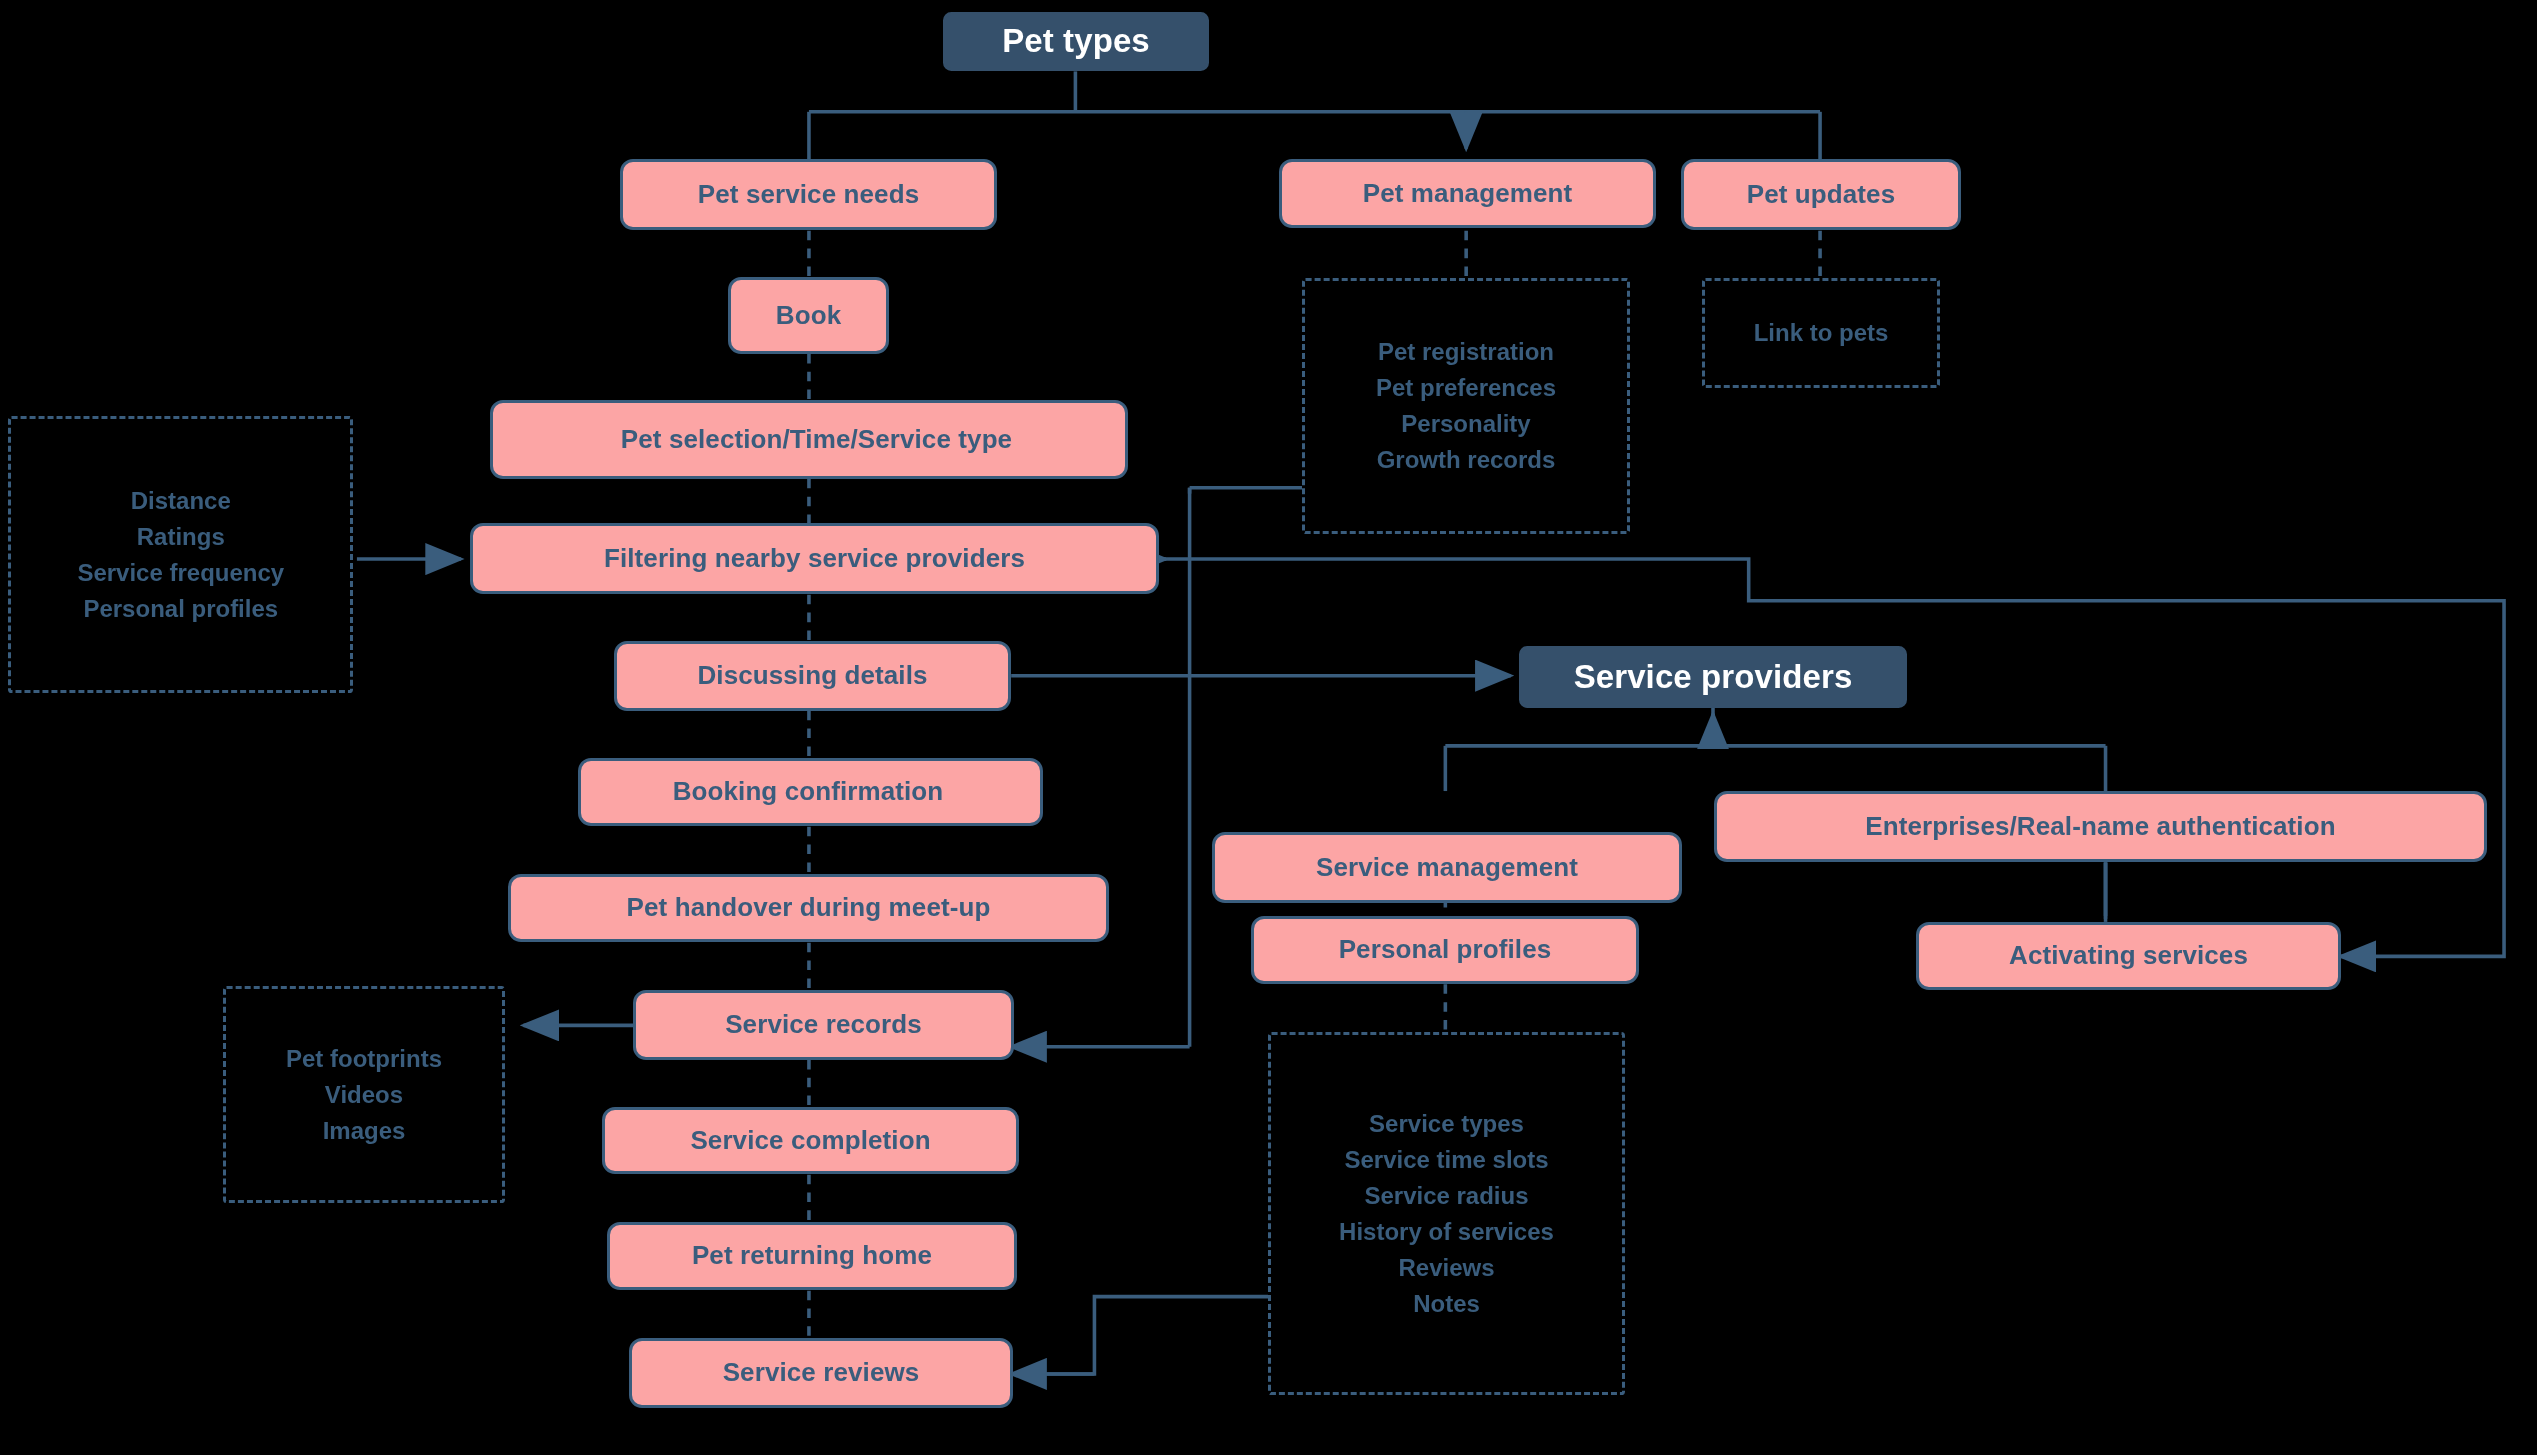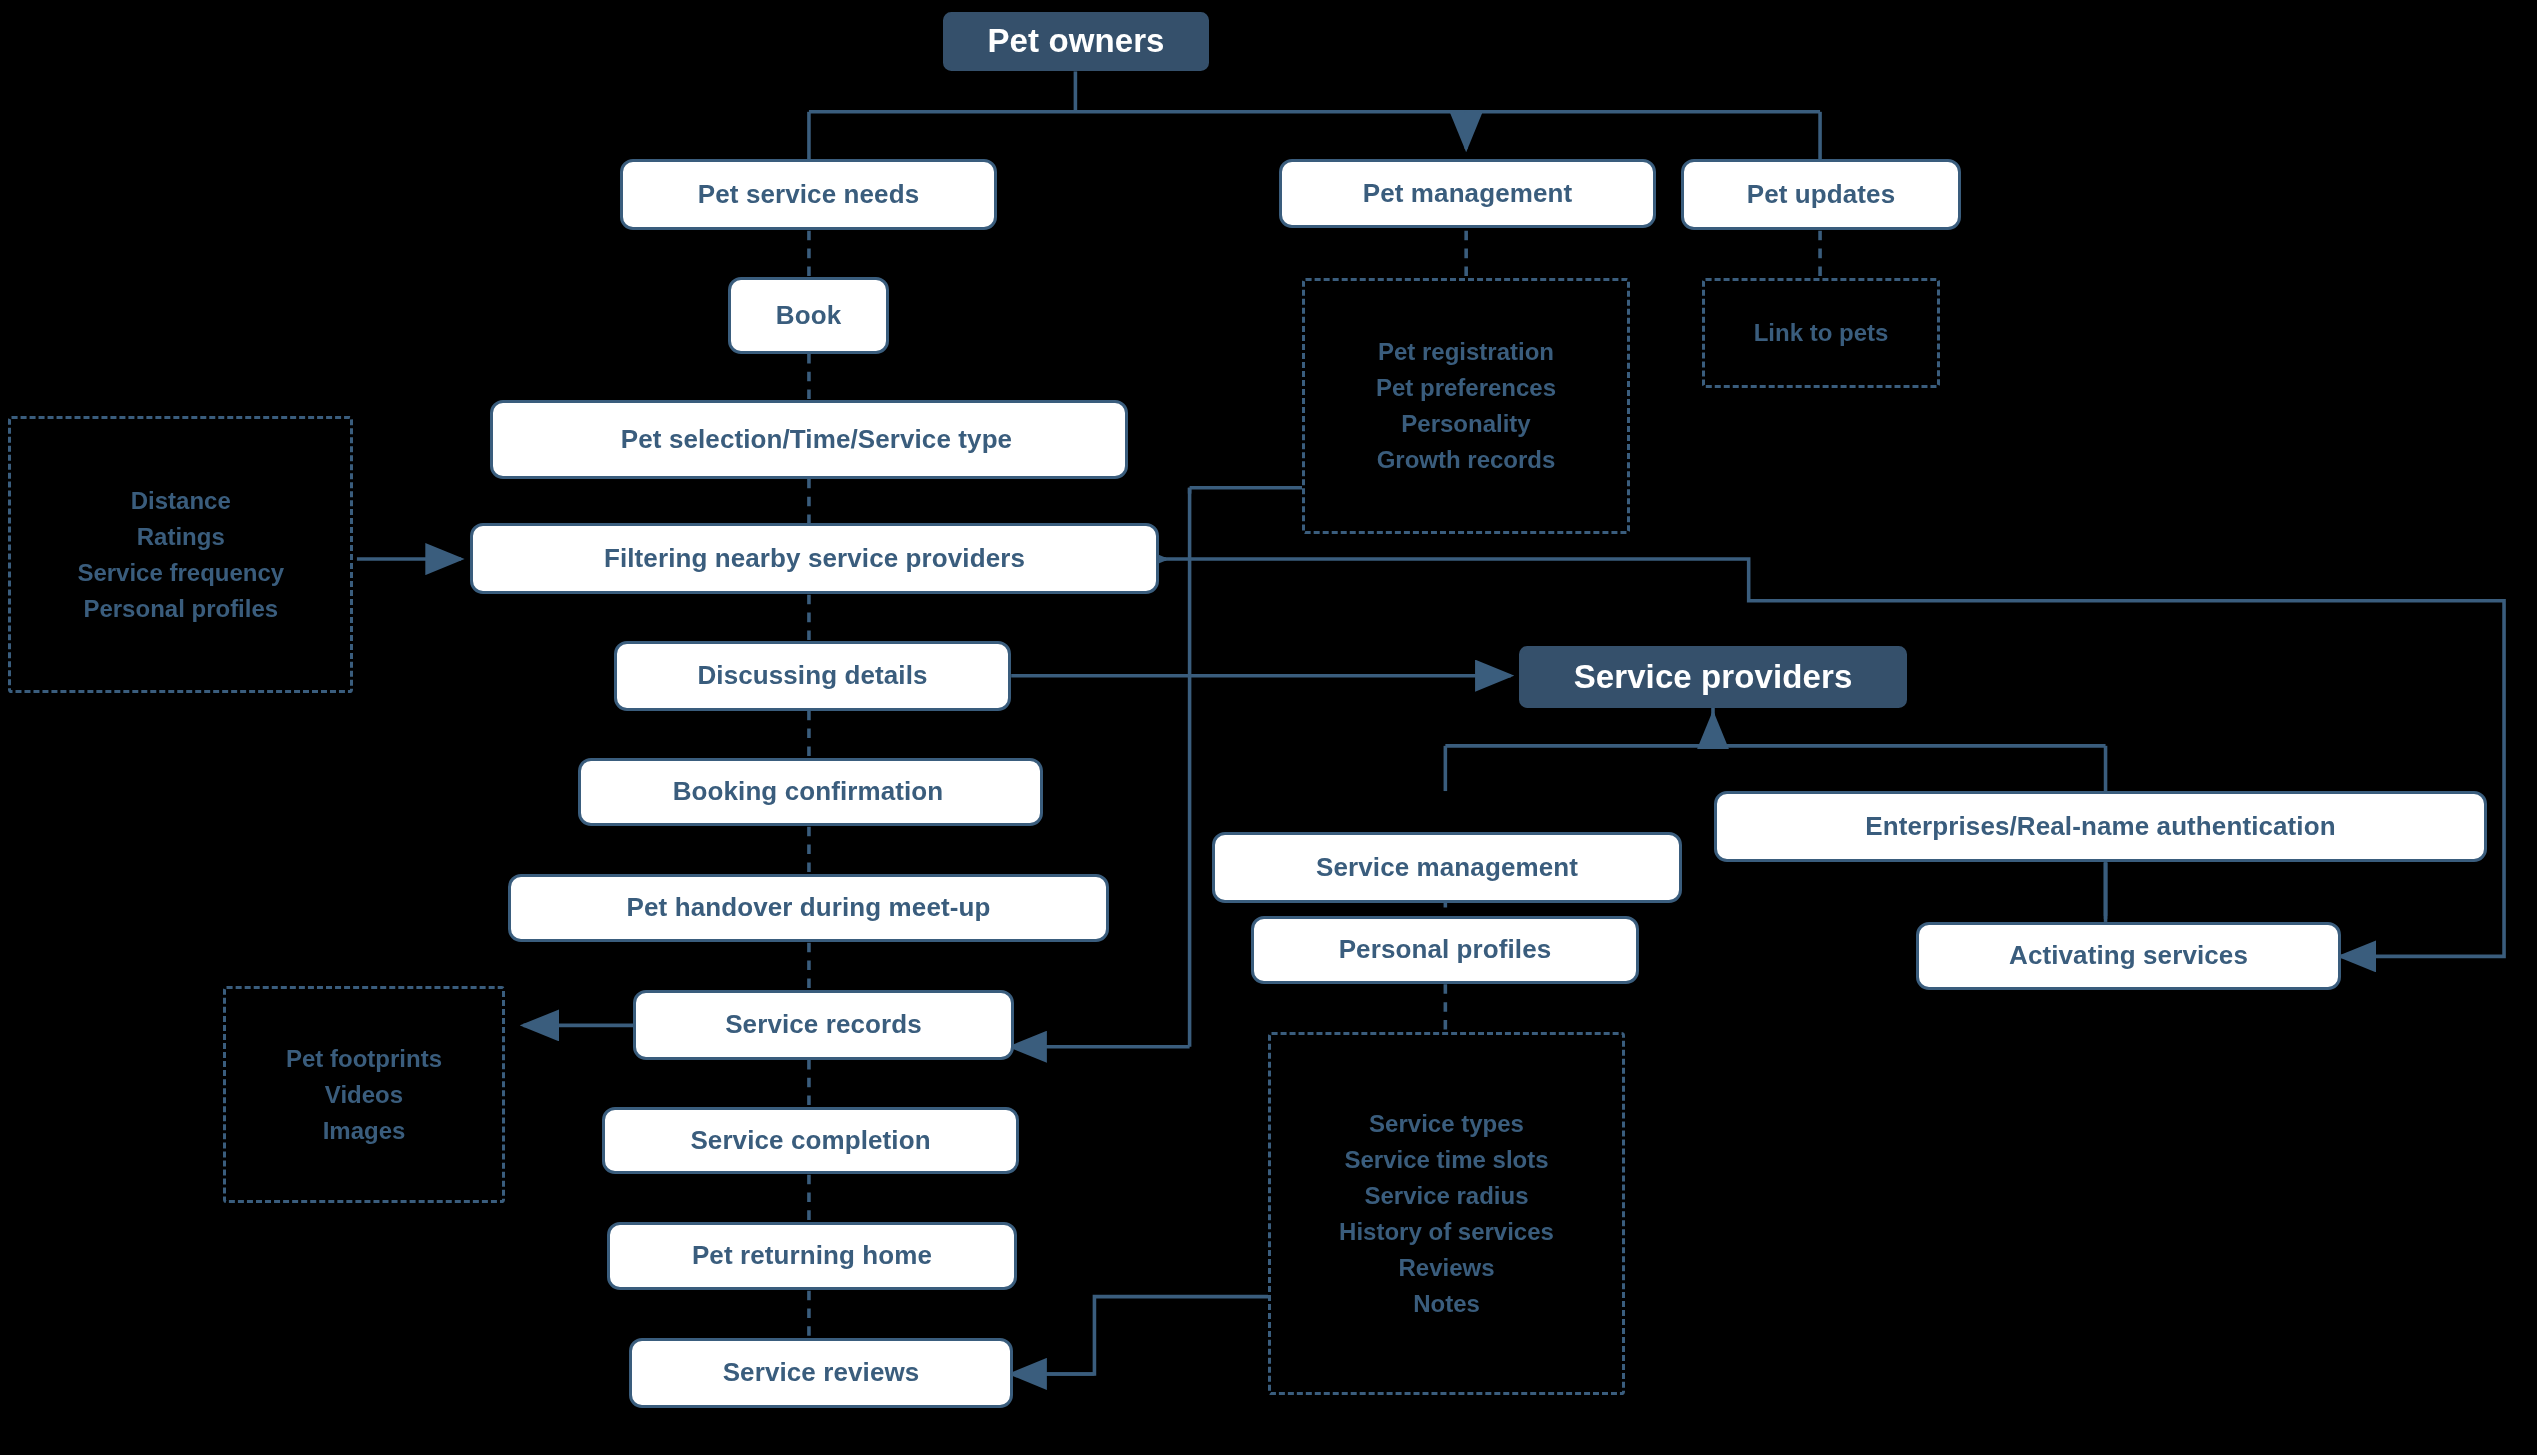--- a/index.html
+++ b/index.html
@@ -3,21 +3,21 @@
 <meta charset="utf-8">
 <style>
   html,body{margin:0;padding:0;background:#000;}
   body{font-family:"Liberation Sans",sans-serif;}
   #stage{position:relative;width:2538px;height:1456px;background:#000;overflow:hidden;}
   #wires{position:absolute;left:0;top:0;width:2538px;height:1456px;pointer-events:none;}
 
   .node{position:absolute;box-sizing:border-box;display:flex;align-items:center;
         justify-content:center;text-align:center;color:#3a5d7d;border:3px solid #3a5d7d;
         border-radius:13px;font-size:26px;font-weight:700;letter-spacing:0.1px;
-        line-height:1.05;padding:0 13px;background:#ffffff;}
+        line-height:1.05;padding:0 13px;background:#fca5a5;}
   .node.filled{background:#35506b;border-color:#35506b;color:#ffffff;font-weight:700;}
   .group{position:absolute;box-sizing:border-box;border:3.6px dashed #3a5d7d;border-radius:3.6px;
          background:#000;display:flex;flex-direction:column;align-items:center;
          justify-content:center;gap:12px;color:#3a5d7d;font-size:24px;font-weight:700;}
   .group .gitem{line-height:1.0;white-space:nowrap;}
 </style>
 </head>
 <body>
 
 <div id="stage">
@@ -92,21 +92,21 @@
 
       <path d="M1948,940 L2940,940 L2940,1010 L4210,1010 L4210,1608 L3935,1608" marker-end="url(#ahl)" transform="translate(0,0)"></path>
       <path d="M1948,940 L1960,940" marker-end="url(#ahl)"></path>
 
       <path d="M1700,2310 L1840,2310 L1840,2180 L2320,2180" marker-end="url(#ah)"></path>
       <path d="M1840,2310 L1700,2310" marker-end="url(#ahl)"></path>
     </g>
   </svg>
 
   <div class="node filled" style="left:943px;top:12px;width:266px;height:59px;font-size:33px;border-radius:8.3px;">
-    <span>Pet owners</span>
+    <span>Pet types</span>
   </div>
 
   <div class="node filled" style="left:1519px;top:646px;width:388px;height:62px;font-size:33px;border-radius:8.3px;text-align:center;">
     <span>Service providers</span>
   </div>
 
   <div class="node" style="left:620px;top:159px;width:377px;height:71px;">
     <span>Pet service needs</span>
   </div>
 

